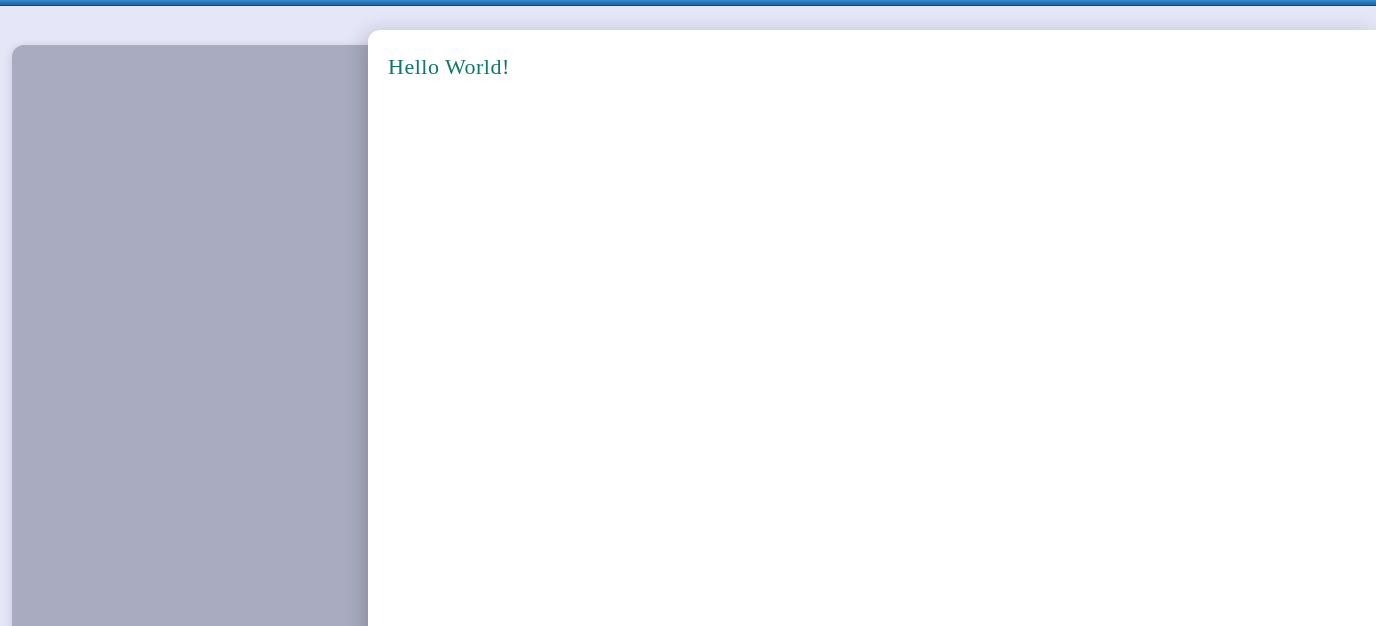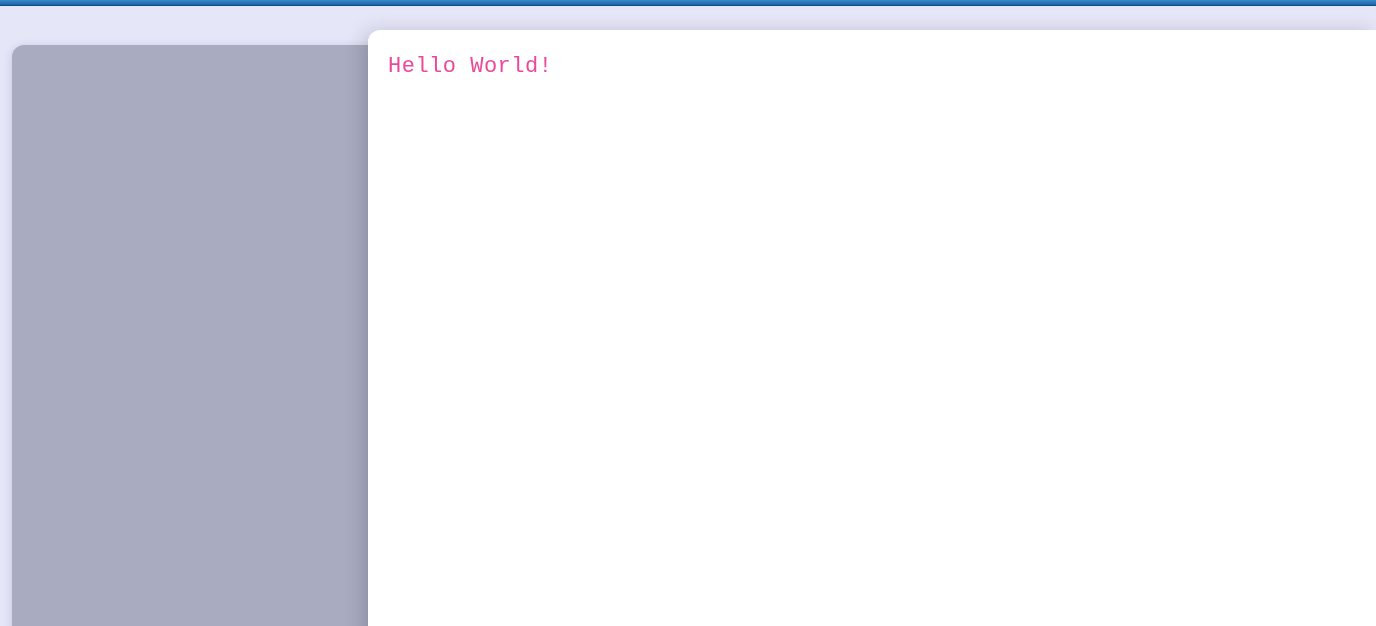--- a/index.html
+++ b/index.html
@@ -46,23 +46,23 @@
       top: 24px;
       right: 0;
       bottom: -30px;
       background: #ffffff;
       border-radius: 12px 0 0 0;
       box-shadow: -4px 2px 20px rgba(0,0,0,0.18);
       padding: 24px 20px;
     }
 
     .content-text {
-      font-family: Liberation Mono, monospace;
+      font-family: Liberation Serif, serif;
       font-size: 22px;
-      color: #ec4899;
+      color: #0f766e;
       white-space: pre;
       letter-spacing: 0.5px;
     }
   </style>
 </head>
 <body>
 
 <div class="top-bar"></div>
 
 <div class="desktop">

